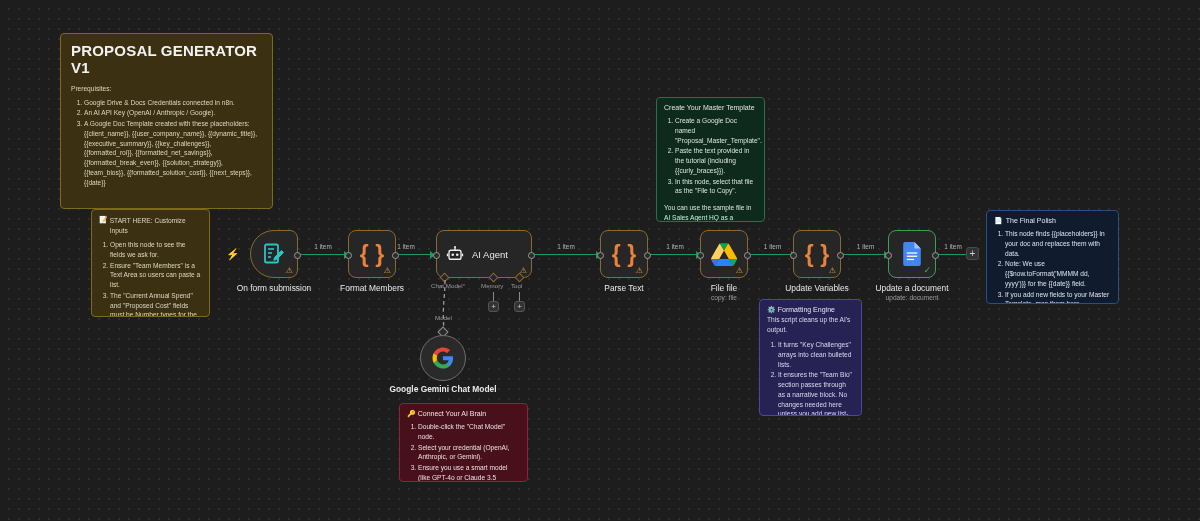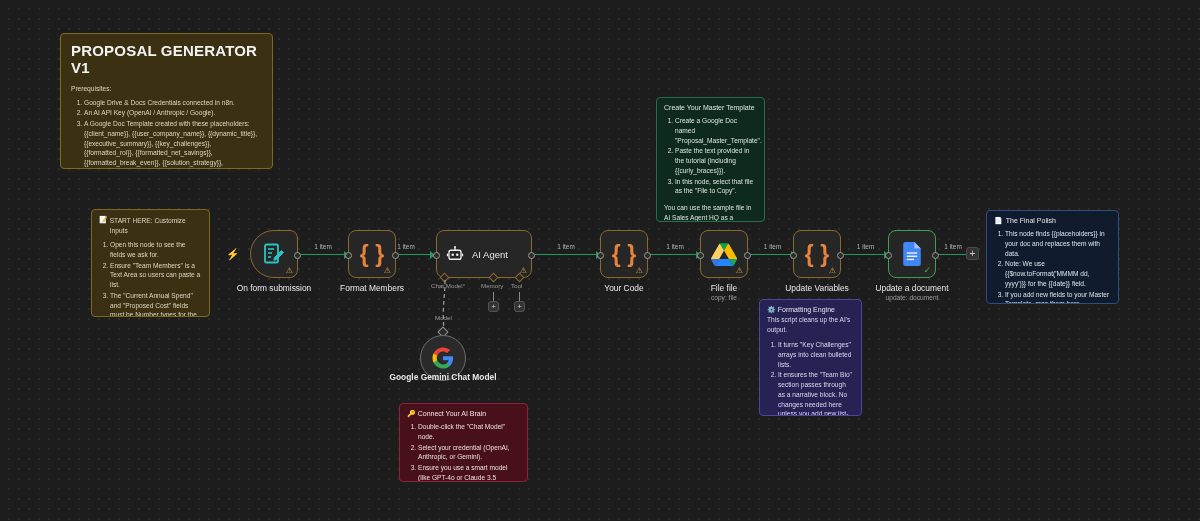--- a/index.html
+++ b/index.html
@@ -143,39 +143,39 @@
     position: absolute; width: 11px; height: 11px; border-radius: 3px;
     background: #333; border: 1px solid #555;
     color: #cfcfcf; font-size: 8px; line-height: 9px; text-align: center;
   }
   .gem-node {
     position: absolute; width: 46px; height: 46px; border-radius: 50%;
     background: #2a2a2a; border: 1.4px solid #6e6e6e;
     display: flex; align-items: center; justify-content: center;
   }
   .gem-label {
-    position: absolute; top: 36px; left: 50%; transform: translateX(-50%);
+    position: absolute; top: 48px; left: 50%; transform: translateX(-50%);
     font-size: 8.4px; font-weight: 700; color: #e8e8e8; text-align: center;
     width: 110px; line-height: 1.25;
   }
   .gem-diamond {
     position: absolute; width: 8px; height: 8px; background: #2a2a2a;
     border: 1.3px solid #8f8f8f; transform: rotate(45deg);
   }
   .model-lbl {
     position: absolute; font-size: 6.2px; color: #9d9d9d;
   }
   .brace { font-size: 23px; color: #e8823c; font-weight: 700; line-height: 1; font-family: "Liberation Sans", sans-serif; }
 </style>
 </head>
 <body>
 
 <div id="canvas">
 
-  <div class="note note-olive" style="left:60px; top:33px; width:213px; height:136px;">
+  <div class="note note-olive" style="left:60px; top:33px; width:213px; height:176px;">
     <div class="note-inner">
       <h1>PROPOSAL GENERATOR V1</h1>
       <div class="sub">Prerequisites:</div>
       <ol>
         <li>Google Drive &amp; Docs Credentials connected in n8n.</li>
         <li>An AI API Key (OpenAI / Anthropic / Google).</li>
         <li>A Google Doc Template created with these placeholders: {{client_name}}, {{user_company_name}}, {{dynamic_title}}, {{executive_summary}}, {{key_challenges}}, {{formatted_roi}}, {{formatted_net_savings}}, {{formatted_break_even}}, {{solution_strategy}}, {{team_bios}}, {{formatted_solution_cost}}, {{next_steps}}, {{date}}</li>
       </ol>
     </div>
   </div>
@@ -344,21 +344,21 @@
       <path fill="#EA4335" d="M12 5c1.7 0 3.2.6 4.4 1.7l3.3-3.3C17.7 1.5 15.1.5 12 .5 7.6.5 3.7 3 1.8 6.8l3.8 2.9C6.5 7 9 5 12 5z"></path>
     </svg>
     <span class="gem-label">Google Gemini Chat Model</span>
   </div>
 
   <div class="node" style="left:600px; top:230px;">
     <span class="brace">{&nbsp;}</span>
     <span class="warn">⚠</span>
     <span class="port in"></span>
     <span class="port out"></span>
-    <span class="node-label">Your Code</span>
+    <span class="node-label">Parse Text</span>
   </div>
 
   <div class="node" style="left:700px; top:230px;">
     <svg width="26" height="23" viewBox="0 0 87 76">
       <path fill="#3777e3" d="M6.6 66.85l3.85 6.65c.8 1.4 1.95 2.5 3.3 3.3l13.75-23.8H0c0 1.55.4 3.1 1.2 4.5z"></path>
       <path fill="#ffcf63" d="M43.65 25L29.9 1.2c-1.35.8-2.5 1.9-3.3 3.3l-25.4 44A9.06 9.06 0 000 53h27.5z"></path>
       <path fill="#11a861" d="M73.55 76.8c1.35-.8 2.5-1.9 3.3-3.3l1.6-2.75L86.1 57.3c.8-1.4 1.2-2.95 1.2-4.5H59.81l5.85 11.5z"></path>
       <path fill="#00ac47" d="M43.65 25L57.4 1.2C56.05.4 54.5 0 52.9 0H34.4c-1.6 0-3.15.45-4.5 1.2z"></path>
       <path fill="#2684fc" d="M59.8 53H27.5L13.75 76.8c1.35.8 2.9 1.2 4.5 1.2h50.8c1.6 0 3.15-.45 4.5-1.2z"></path>
       <path fill="#ffba00" d="M73.4 26.5l-12.7-22c-.8-1.4-1.95-2.5-3.3-3.3L43.65 25 59.8 53h27.45c0-1.55-.4-3.1-1.2-4.5z"></path>

